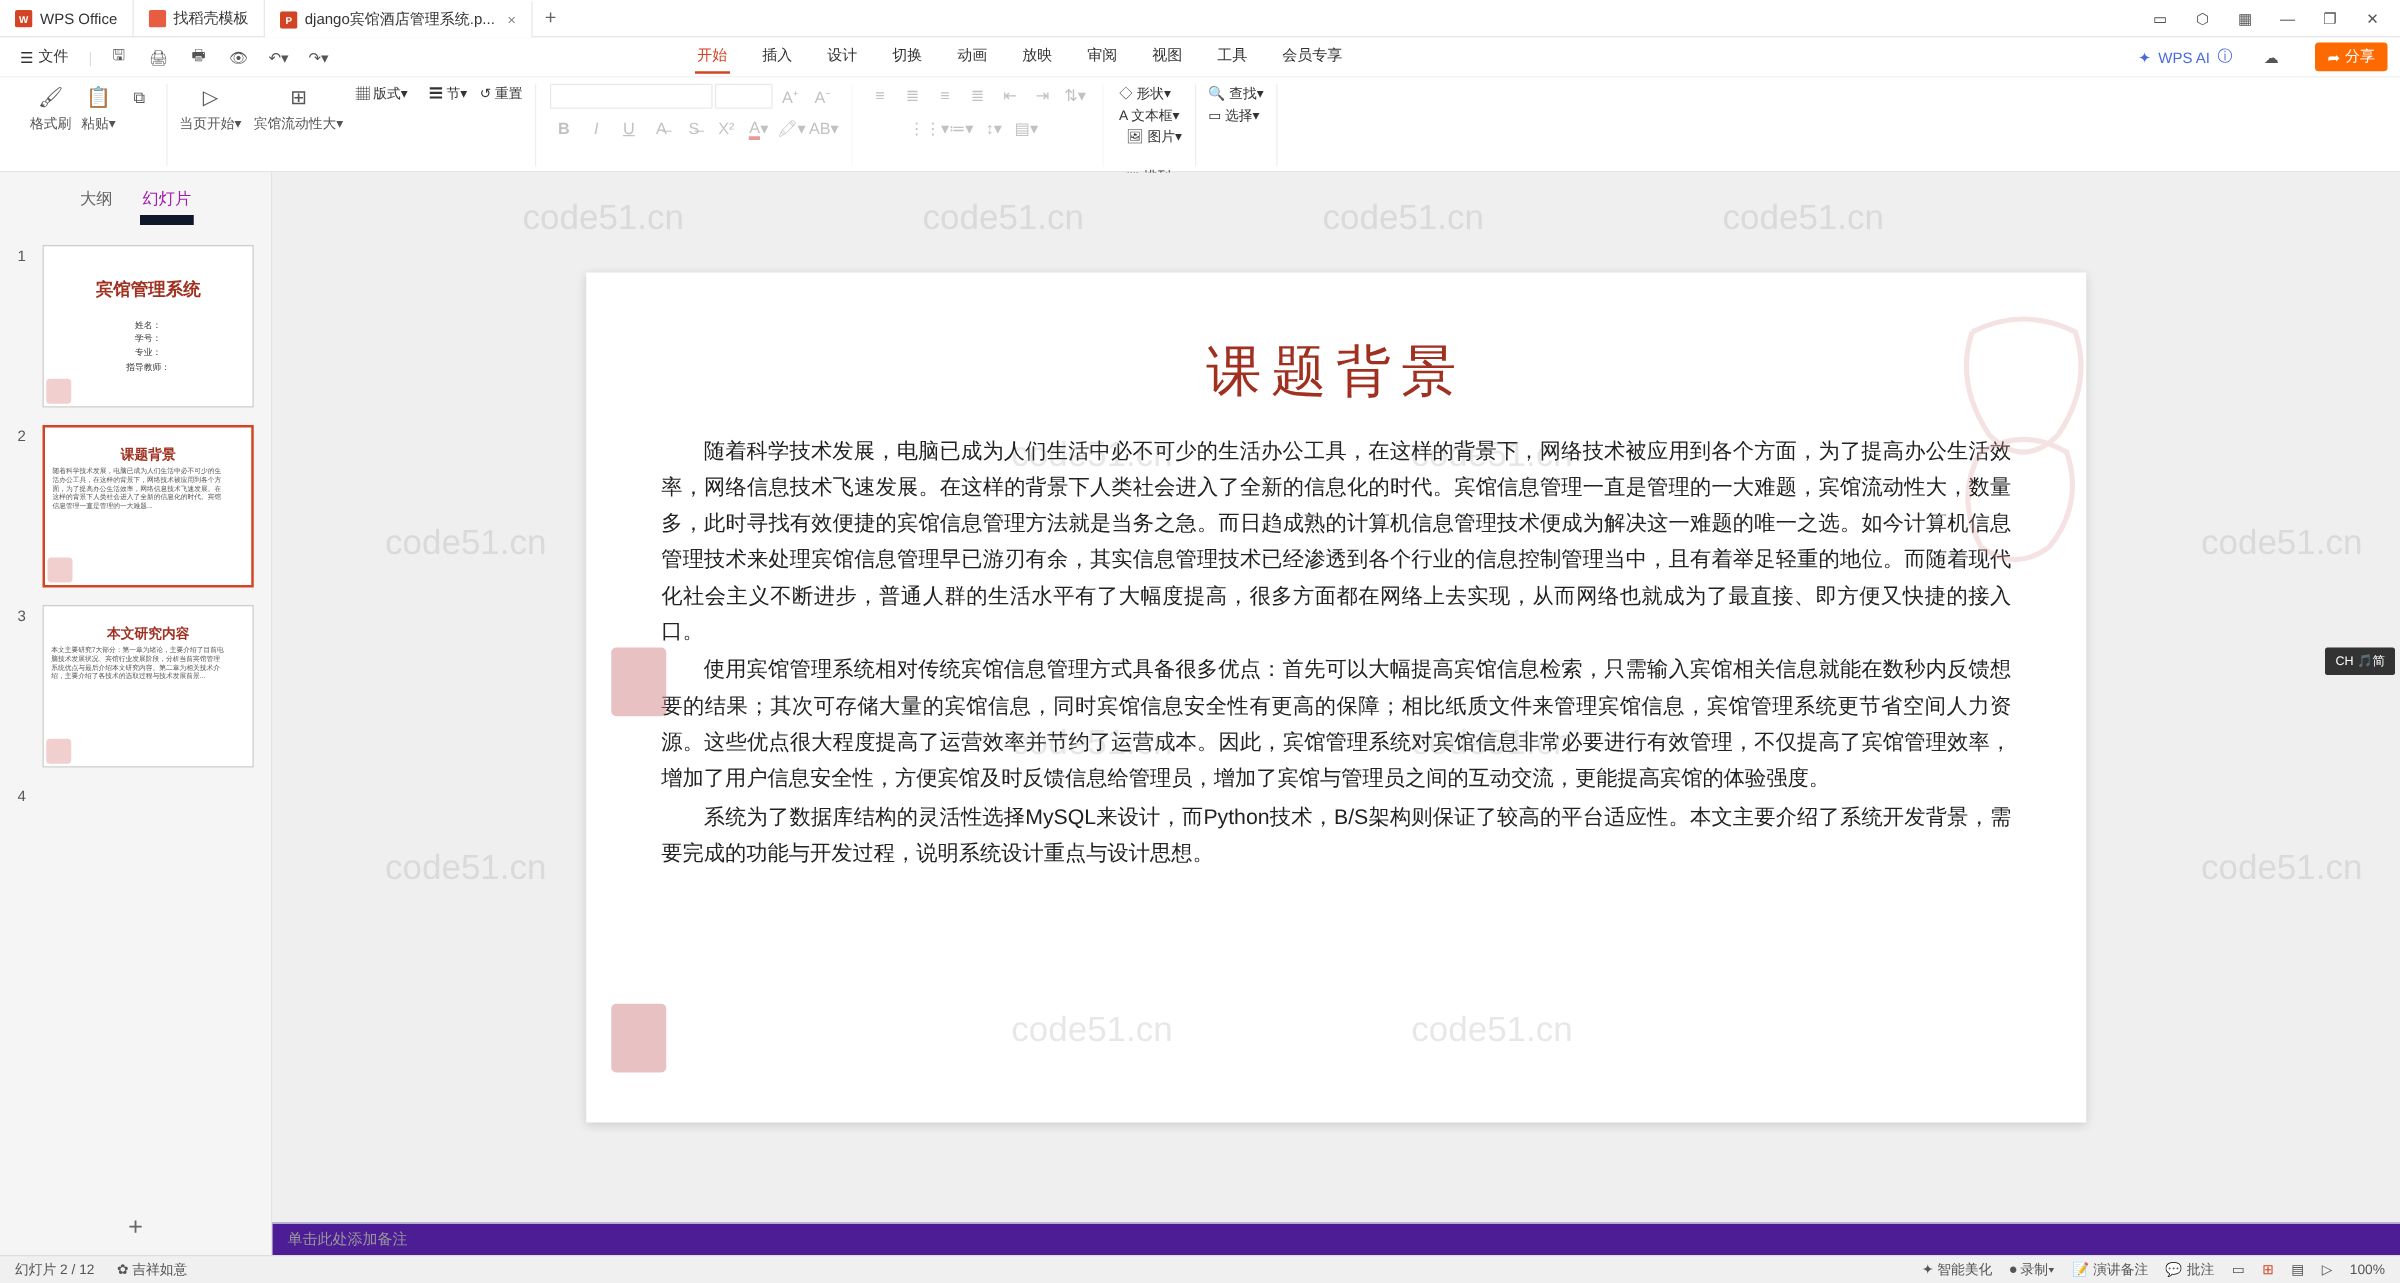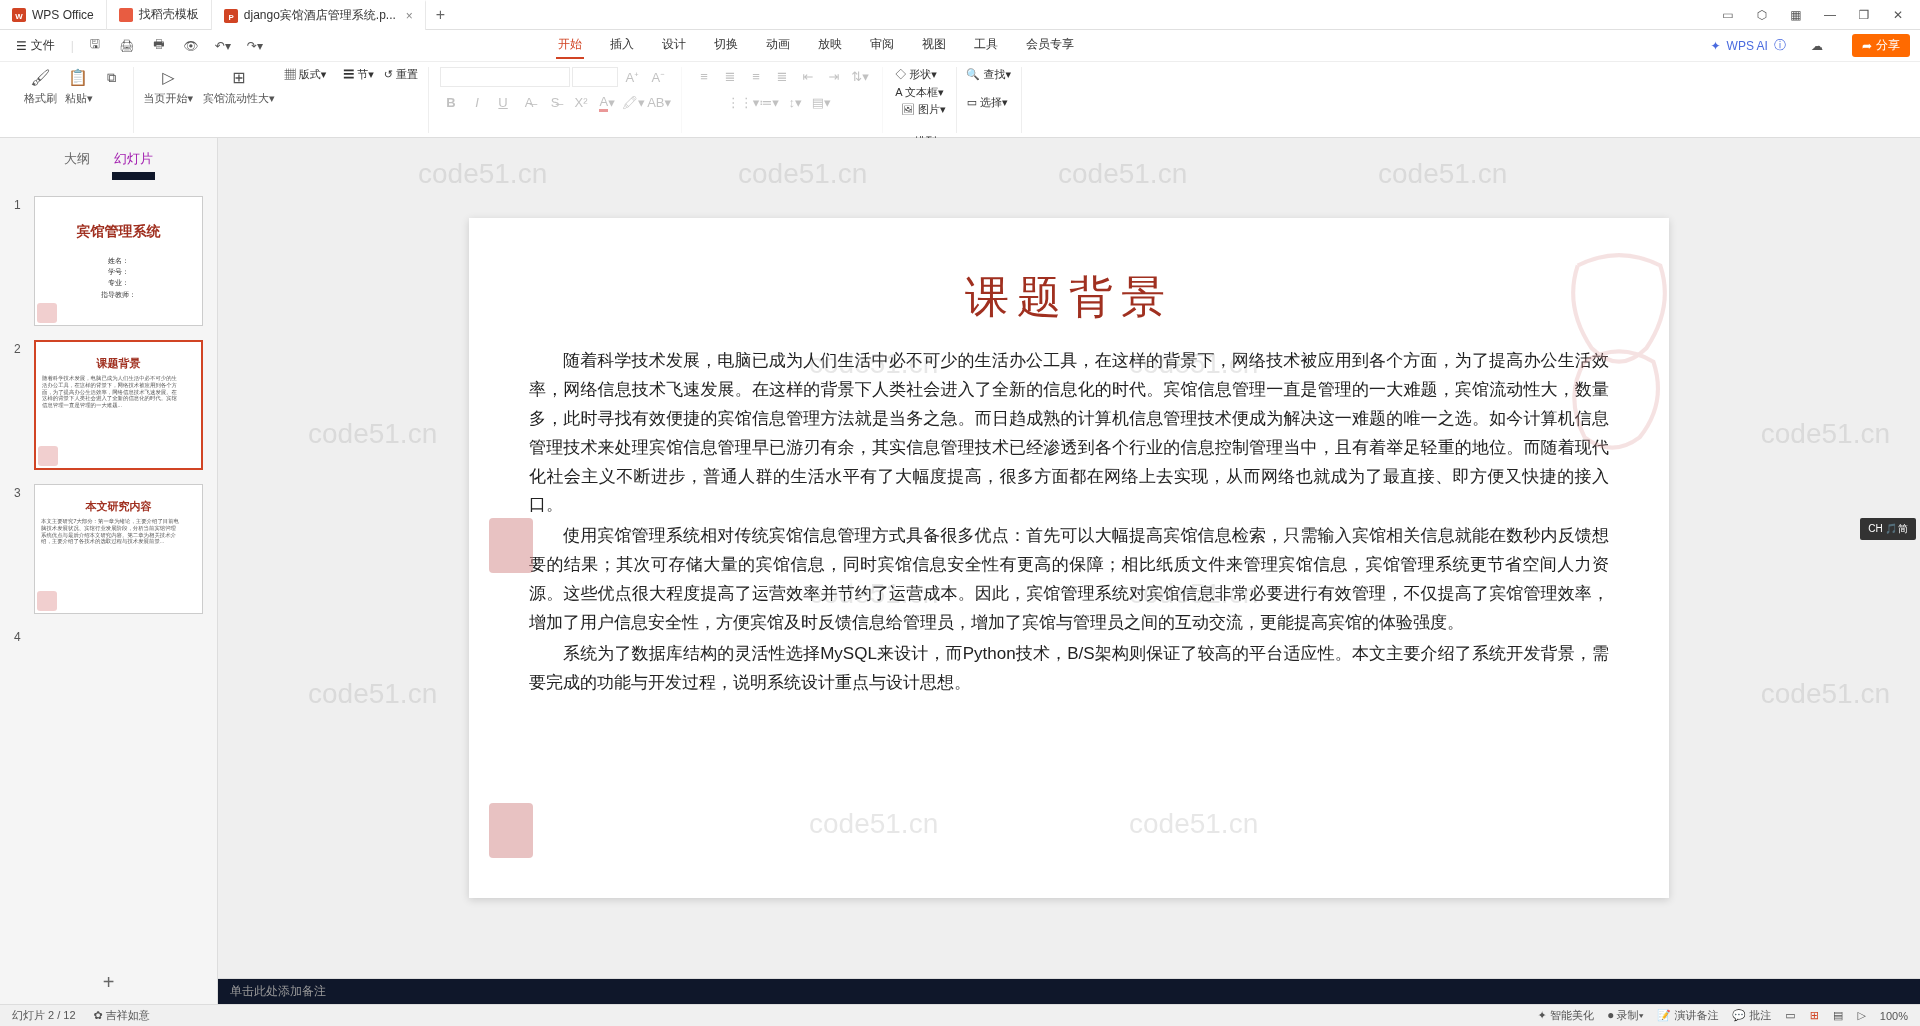--- a/index.html
+++ b/index.html
@@ -44,21 +44,21 @@
 .slide-stage { flex:1; display:flex; align-items:center; justify-content:center; position:relative; }
 .slide { width:1200px; height:680px; background:#fff; box-shadow:0 2px 8px rgba(0,0,0,0.15); position:relative; padding:40px 60px; overflow:hidden; }
 .slide-title { text-align:center; font-size:44px; color:#a03020; font-family:KaiTi,serif; letter-spacing:8px; margin-top:10px; margin-bottom:20px; }
 .slide-body { font-size:17px; line-height:1.7; color:#222; font-family:SimSun,serif; text-indent:2em; text-align:justify; }
 .slide-body p { margin-bottom:2px; }
 .deco-right { position:absolute; right:-20px; top:20px; width:140px; height:220px; opacity:0.35; }
 .stamp { position:absolute; left:20px; bottom:40px; width:44px; height:55px; background:#c77; opacity:0.45; border-radius:4px; }
 .stamp.top { bottom:auto; top:300px; }
 .watermark { position:absolute; font-size:36px; color:#c03020; opacity:0.9; font-weight:500; pointer-events:none; white-space:nowrap; }
 .wm-bg { position:absolute; color:rgba(120,120,120,0.18); font-size:28px; font-weight:400; pointer-events:none; }
-.notes { height:26px; background:#0f172a; border-top:1px solid #ddd; padding:4px 12px; color:#999; font-size:12px; }
+.notes { height:26px; background:#4c1d95; border-top:1px solid #ddd; padding:4px 12px; color:#999; font-size:12px; }
 .statusbar { height:22px; background:#f0f0f0; border-top:1px solid #ddd; display:flex; align-items:center; padding:0 12px; font-size:11px; color:#555; gap:18px; }
 .statusbar .right { margin-left:auto; display:flex; gap:14px; align-items:center; }
 .ime-badge { position:absolute; right:4px; top:380px; background:#333; color:#fff; padding:4px 8px; font-size:10px; border-radius:2px; }
 svg { display:block; }
 </style>
 </head>
 <body>
 
 <div class="titlebar">
   <div class="tab">
@@ -201,21 +201,21 @@
       <div>◇ <span>形状</span>▾</div>
       <div>A <span>文本框</span>▾</div>
     </div>
     <div style="display:flex;flex-direction:column;gap:17px;font-size:11px;margin-left:8px">
       <div>🖼 <span>图片</span>▾</div>
       <div>⬚ <span>排列</span>▾</div>
     </div>
     <div class="mini-btn" style="margin-left:6px">◢▾</div>
   </div>
   <div class="rgroup">
-    <div style="display:flex;flex-direction:column;gap:13px;font-size:11px">
+    <div style="display:flex;flex-direction:column;gap:3px;font-size:11px">
       <div>🔍 <span>查找</span>▾</div>
       <div>▭ <span>选择</span>▾</div>
     </div>
   </div>
 </div>
 
 <div class="workspace">
   <div class="sidepanel">
     <div class="sidetabs">
       <div class="sidetab">大纲</div>

